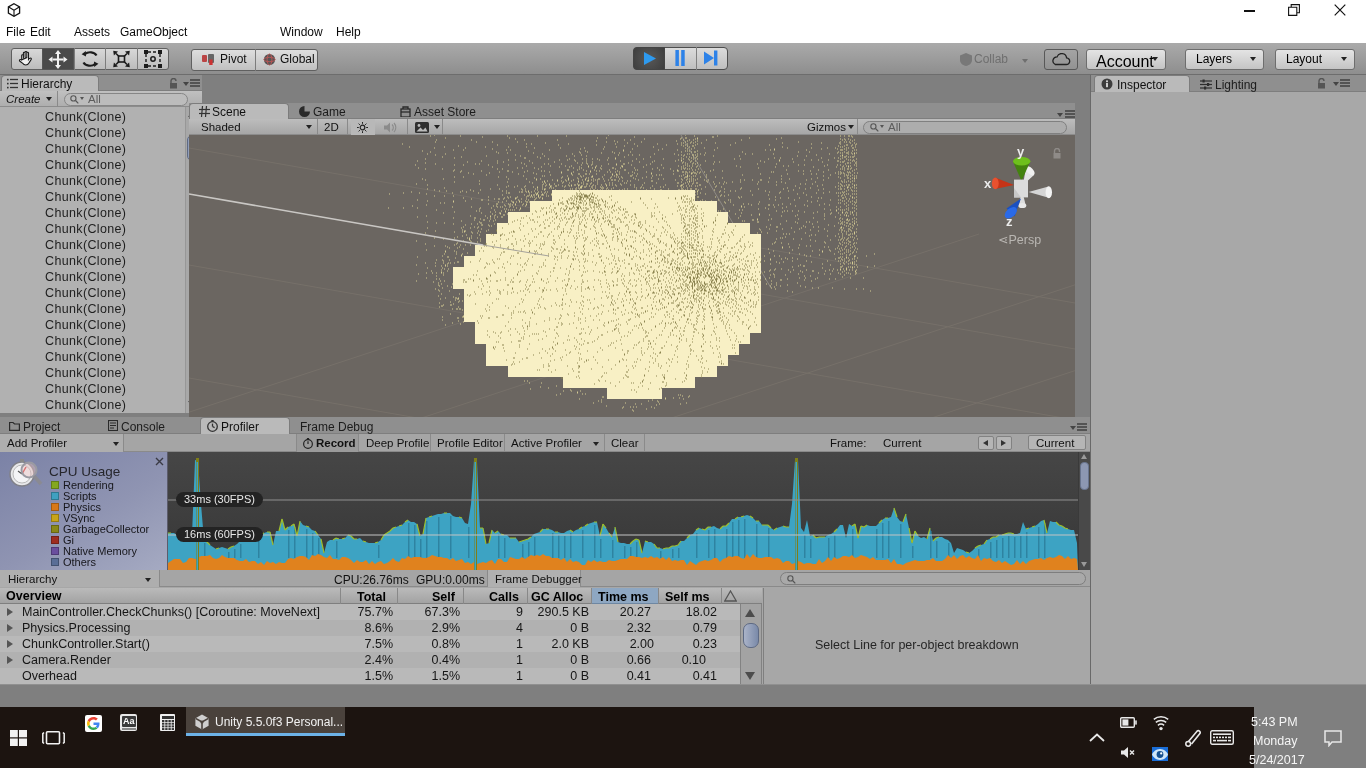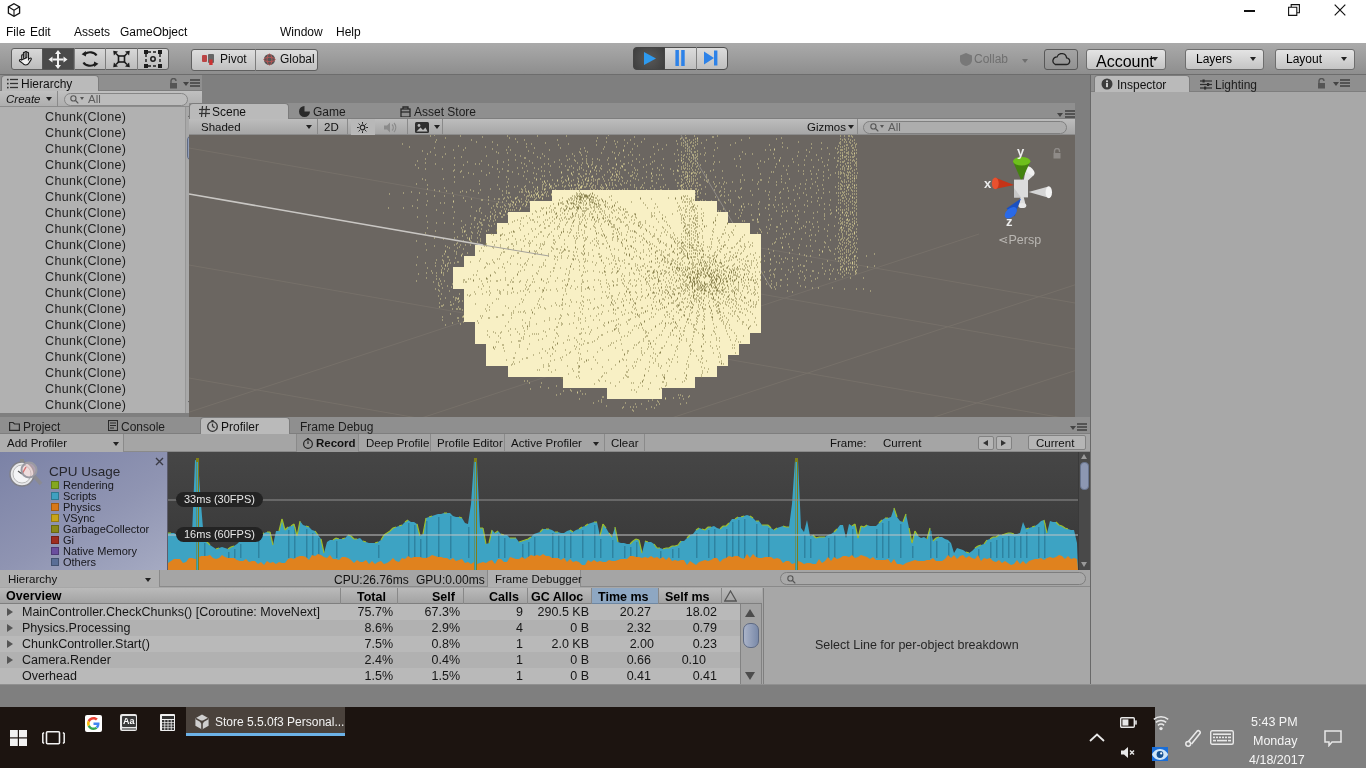--- a/index.html
+++ b/index.html
@@ -687,21 +687,21 @@
   <div class="abs" style="left:745px;top:192px;width:0;height:0;border-left:5.5px solid transparent;border-right:5.5px solid transparent;border-bottom:8px solid #4c4c4c;"></div>
   <div class="abs" style="left:743px;top:206px;width:16px;height:25px;background:linear-gradient(90deg,#aab3c8,#7a8aa9);border:1px solid #5e6a84;border-radius:7px;"></div>
   <div class="abs" style="left:745px;top:255px;width:0;height:0;border-left:5.5px solid transparent;border-right:5.5px solid transparent;border-top:8px solid #4c4c4c;"></div>
 
   <div class="abs" style="left:763px;top:171px;width:327px;height:96px;background:#a7a7a7;border-left:1px solid #7f7f7f;"></div>
   <div class="txt" style="left:815px;top:221px;font-size:12.5px;color:#262626;">Select Line for per-object breakdown</div>
 </div>
 
 <div class="abs" style="left:0;top:684px;width:1366px;height:23px;background:#7f7f7f;border-top:1px solid #909090;"></div>
 
-<div class="abs" style="left:0;top:707px;width:1155px;height:61px;background:#1c1410;">
+<div class="abs" style="left:0;top:707px;width:1254px;height:61px;background:#1c1410;">
 
   <svg class="abs" style="left:10px;top:23px" width="17" height="16" viewBox="0 0 17 16">
       <g fill="#f2f2f2">
         <rect x="0" y="0" width="7.8" height="7.3"></rect>
         <rect x="9" y="0" width="8" height="7.3"></rect>
         <rect x="0" y="8.5" width="7.8" height="7.5"></rect>
         <rect x="9" y="8.5" width="8" height="7.5"></rect>
       </g>
     </svg>
 
@@ -751,21 +751,21 @@
   <div class="abs" style="left:186px;top:26px;width:159px;height:3px;background:#6cb2e8;"></div>
   <svg class="abs" style="left:194px;top:6.5px" width="16" height="16" viewBox="0 0 16 16">
       <polygon points="8,0.5 14.6,4.2 14.6,11.8 8,15.5 1.4,11.8 1.4,4.2" fill="#cfcfcf"></polygon>
       <g stroke="#4a423c" stroke-width="1.6">
         <line x1="8" y1="8" x2="8" y2="15.5"></line>
         <line x1="8" y1="8" x2="1.6" y2="4.4"></line>
         <line x1="8" y1="8" x2="14.4" y2="4.4"></line>
       </g>
       <circle cx="8" cy="8" r="1.6" fill="#4a423c"></circle>
     </svg>
-  <div class="txt" style="left:215px;top:8px;font-size:12px;color:#f2f2f2;">Store 5.5.0f3 Personal...</div>
+  <div class="txt" style="left:215px;top:8px;font-size:12px;color:#f2f2f2;">Unity 5.5.0f3 Personal...</div>
 
   <svg class="abs" style="left:1089px;top:26px" width="16" height="9" viewBox="0 0 16 9">
       <path fill="none" stroke="#e8e8e8" stroke-width="1.8" d="M1 8 L8 1.5 L15 8"></path>
     </svg>
   <svg class="abs" style="left:1120px;top:10px" width="17" height="11" viewBox="0 0 17 11">
       <rect x="0.7" y="0.7" width="13.6" height="9.6" rx="1" fill="none" stroke="#e8e8e8" stroke-width="1.4"></rect>
       <rect x="2.4" y="2.4" width="6" height="6.2" fill="#e8e8e8"></rect>
       <rect x="15.2" y="3.4" width="1.6" height="4.2" fill="#e8e8e8"></rect>
     </svg>
   <svg class="abs" style="left:1121px;top:39px" width="14" height="13" viewBox="0 0 14 13">
@@ -800,17 +800,17 @@
         <rect x="12" y="6.6" width="2" height="1.6"></rect>
         <rect x="15" y="6.6" width="2" height="1.6"></rect>
         <rect x="18" y="6.6" width="3" height="1.6"></rect>
         <rect x="3" y="9.8" width="3" height="1.6"></rect>
         <rect x="7" y="9.8" width="10" height="1.6"></rect>
         <rect x="18" y="9.8" width="3" height="1.6"></rect>
       </g>
     </svg>
   <div class="txt" style="left:1251px;top:8px;font-size:12.5px;color:#f5f5f5;">5:43 PM</div>
   <div class="txt" style="left:1253px;top:27px;font-size:12.5px;color:#f5f5f5;">Monday</div>
-  <div class="txt" style="left:1249px;top:46px;font-size:12.5px;color:#f5f5f5;">4/18/2017</div>
+  <div class="txt" style="left:1249px;top:46px;font-size:12.5px;color:#f5f5f5;">5/24/2017</div>
   <svg class="abs" style="left:1324px;top:23px" width="18" height="17" viewBox="0 0 18 17">
       <path fill="none" stroke="#e8e8e8" stroke-width="1.5" d="M1 1 H17 V12 H8 L5 15.5 V12 H1 Z"></path>
     </svg>
 </div>
 
 </body></html>

